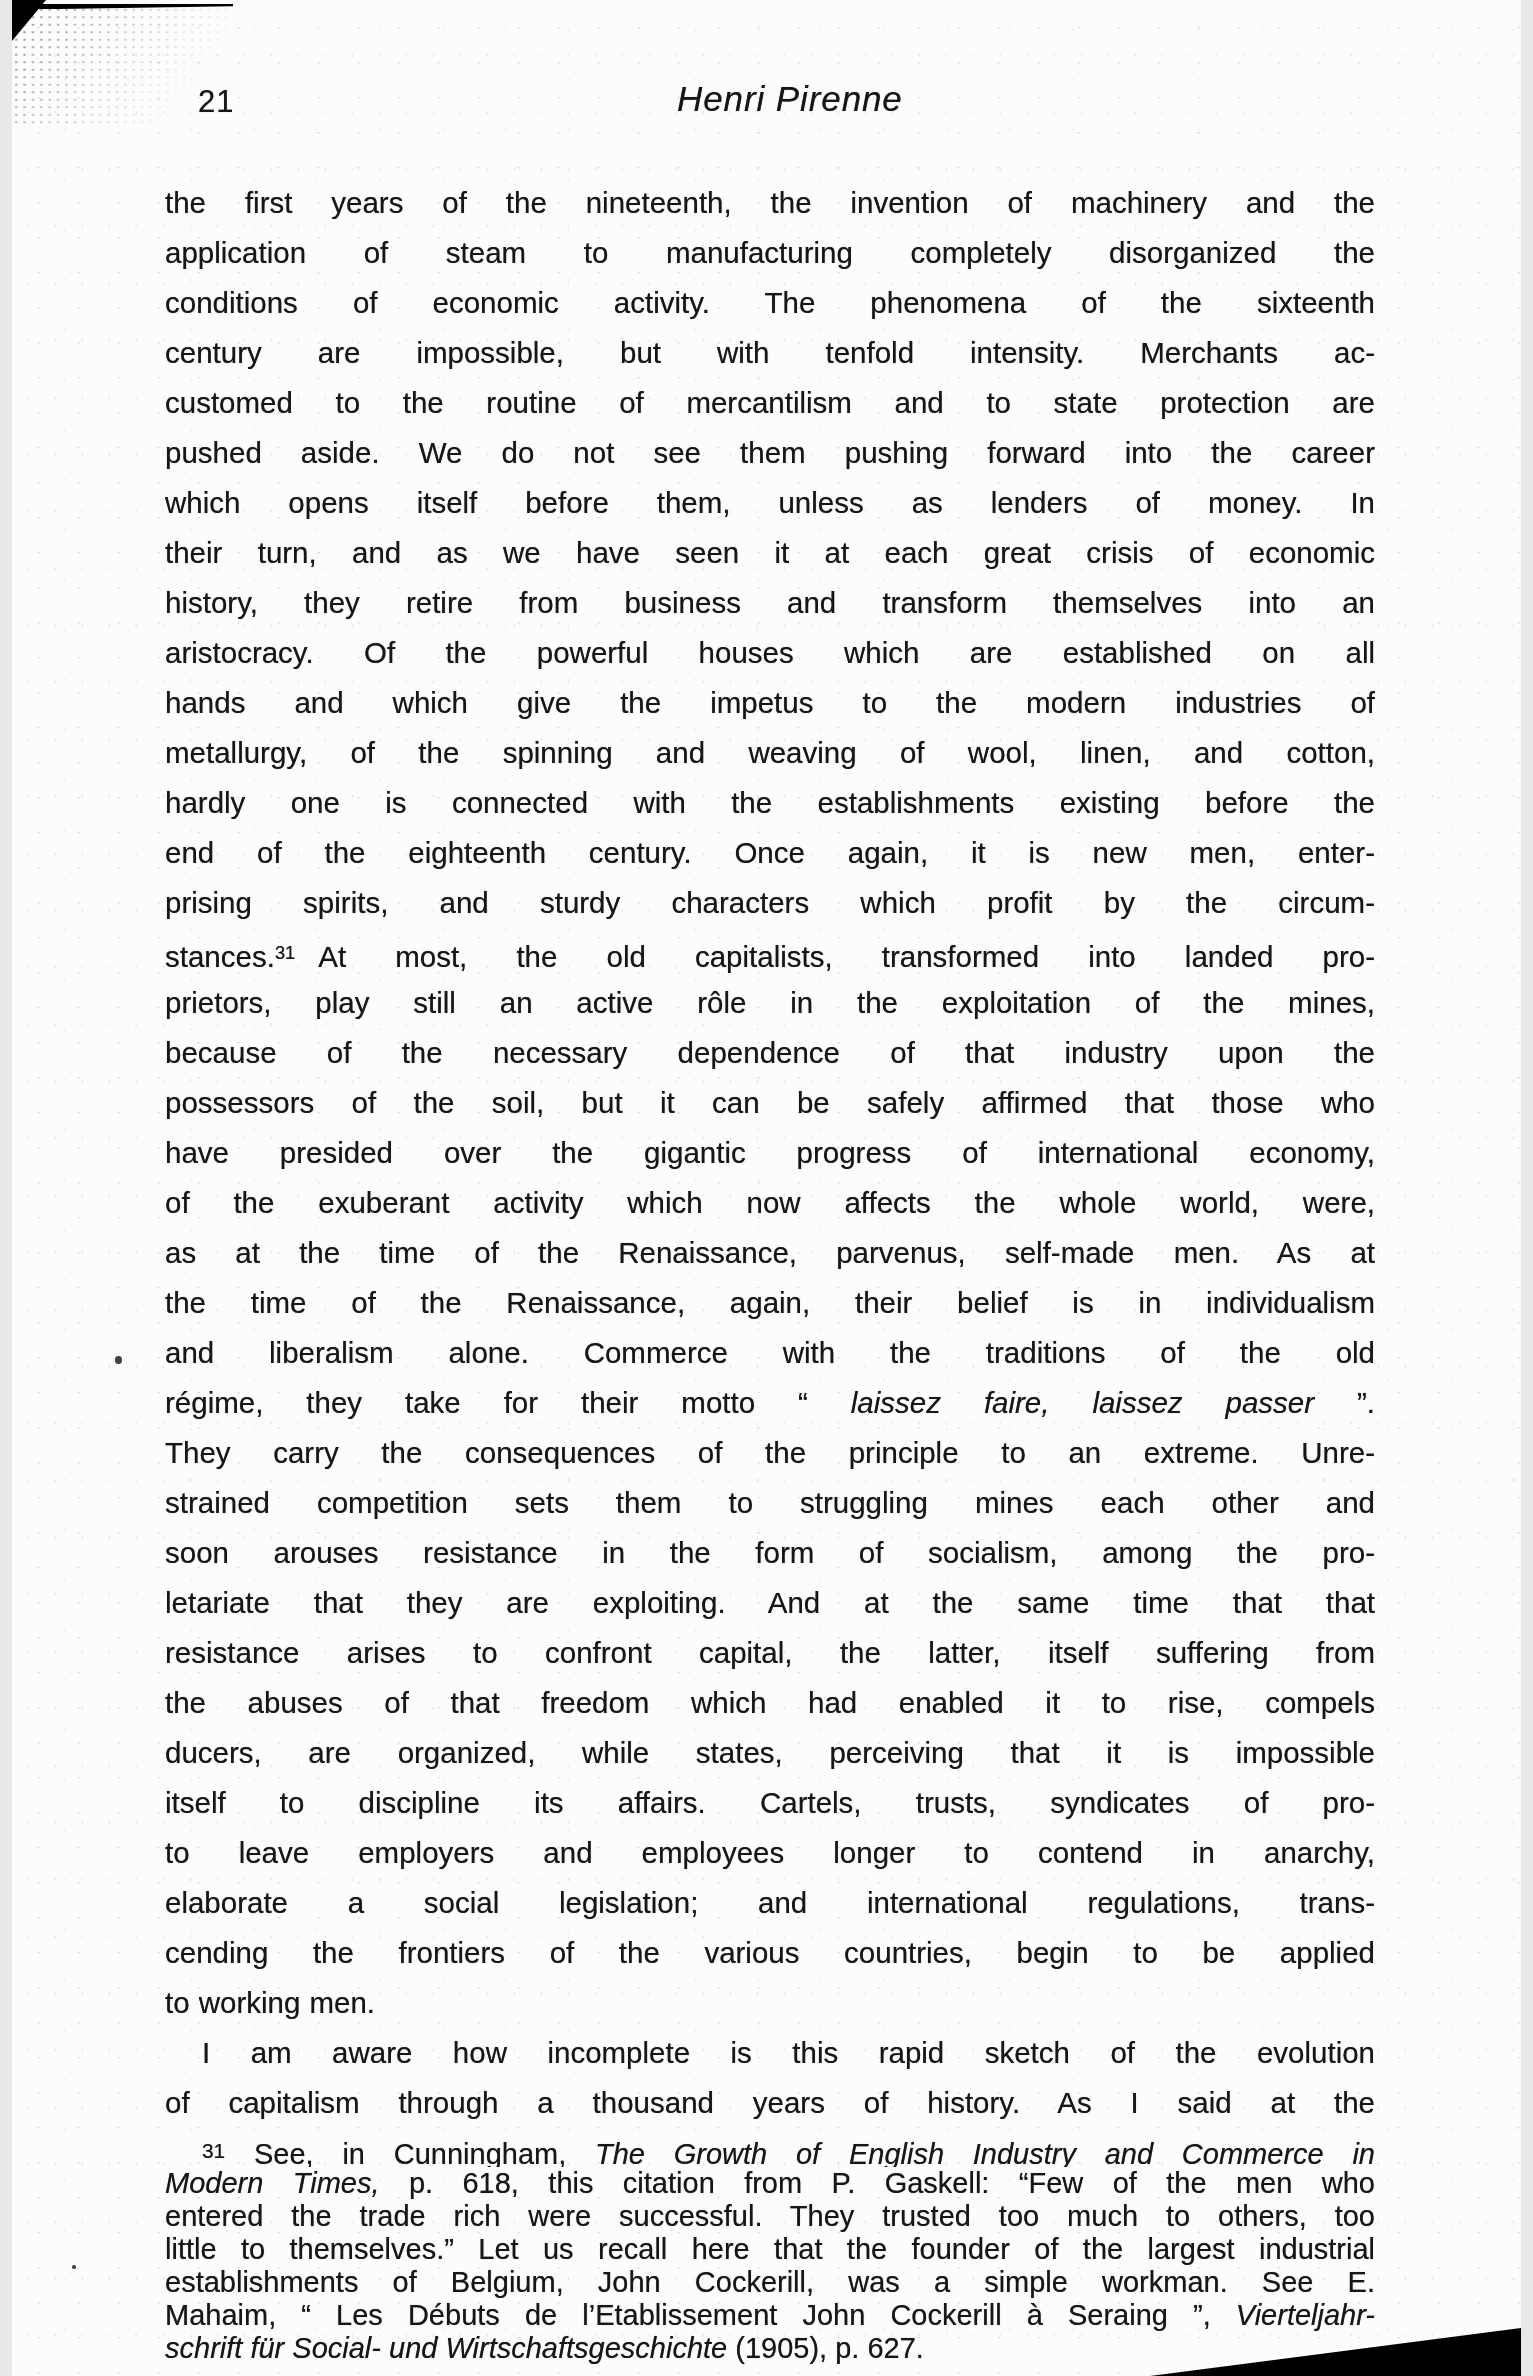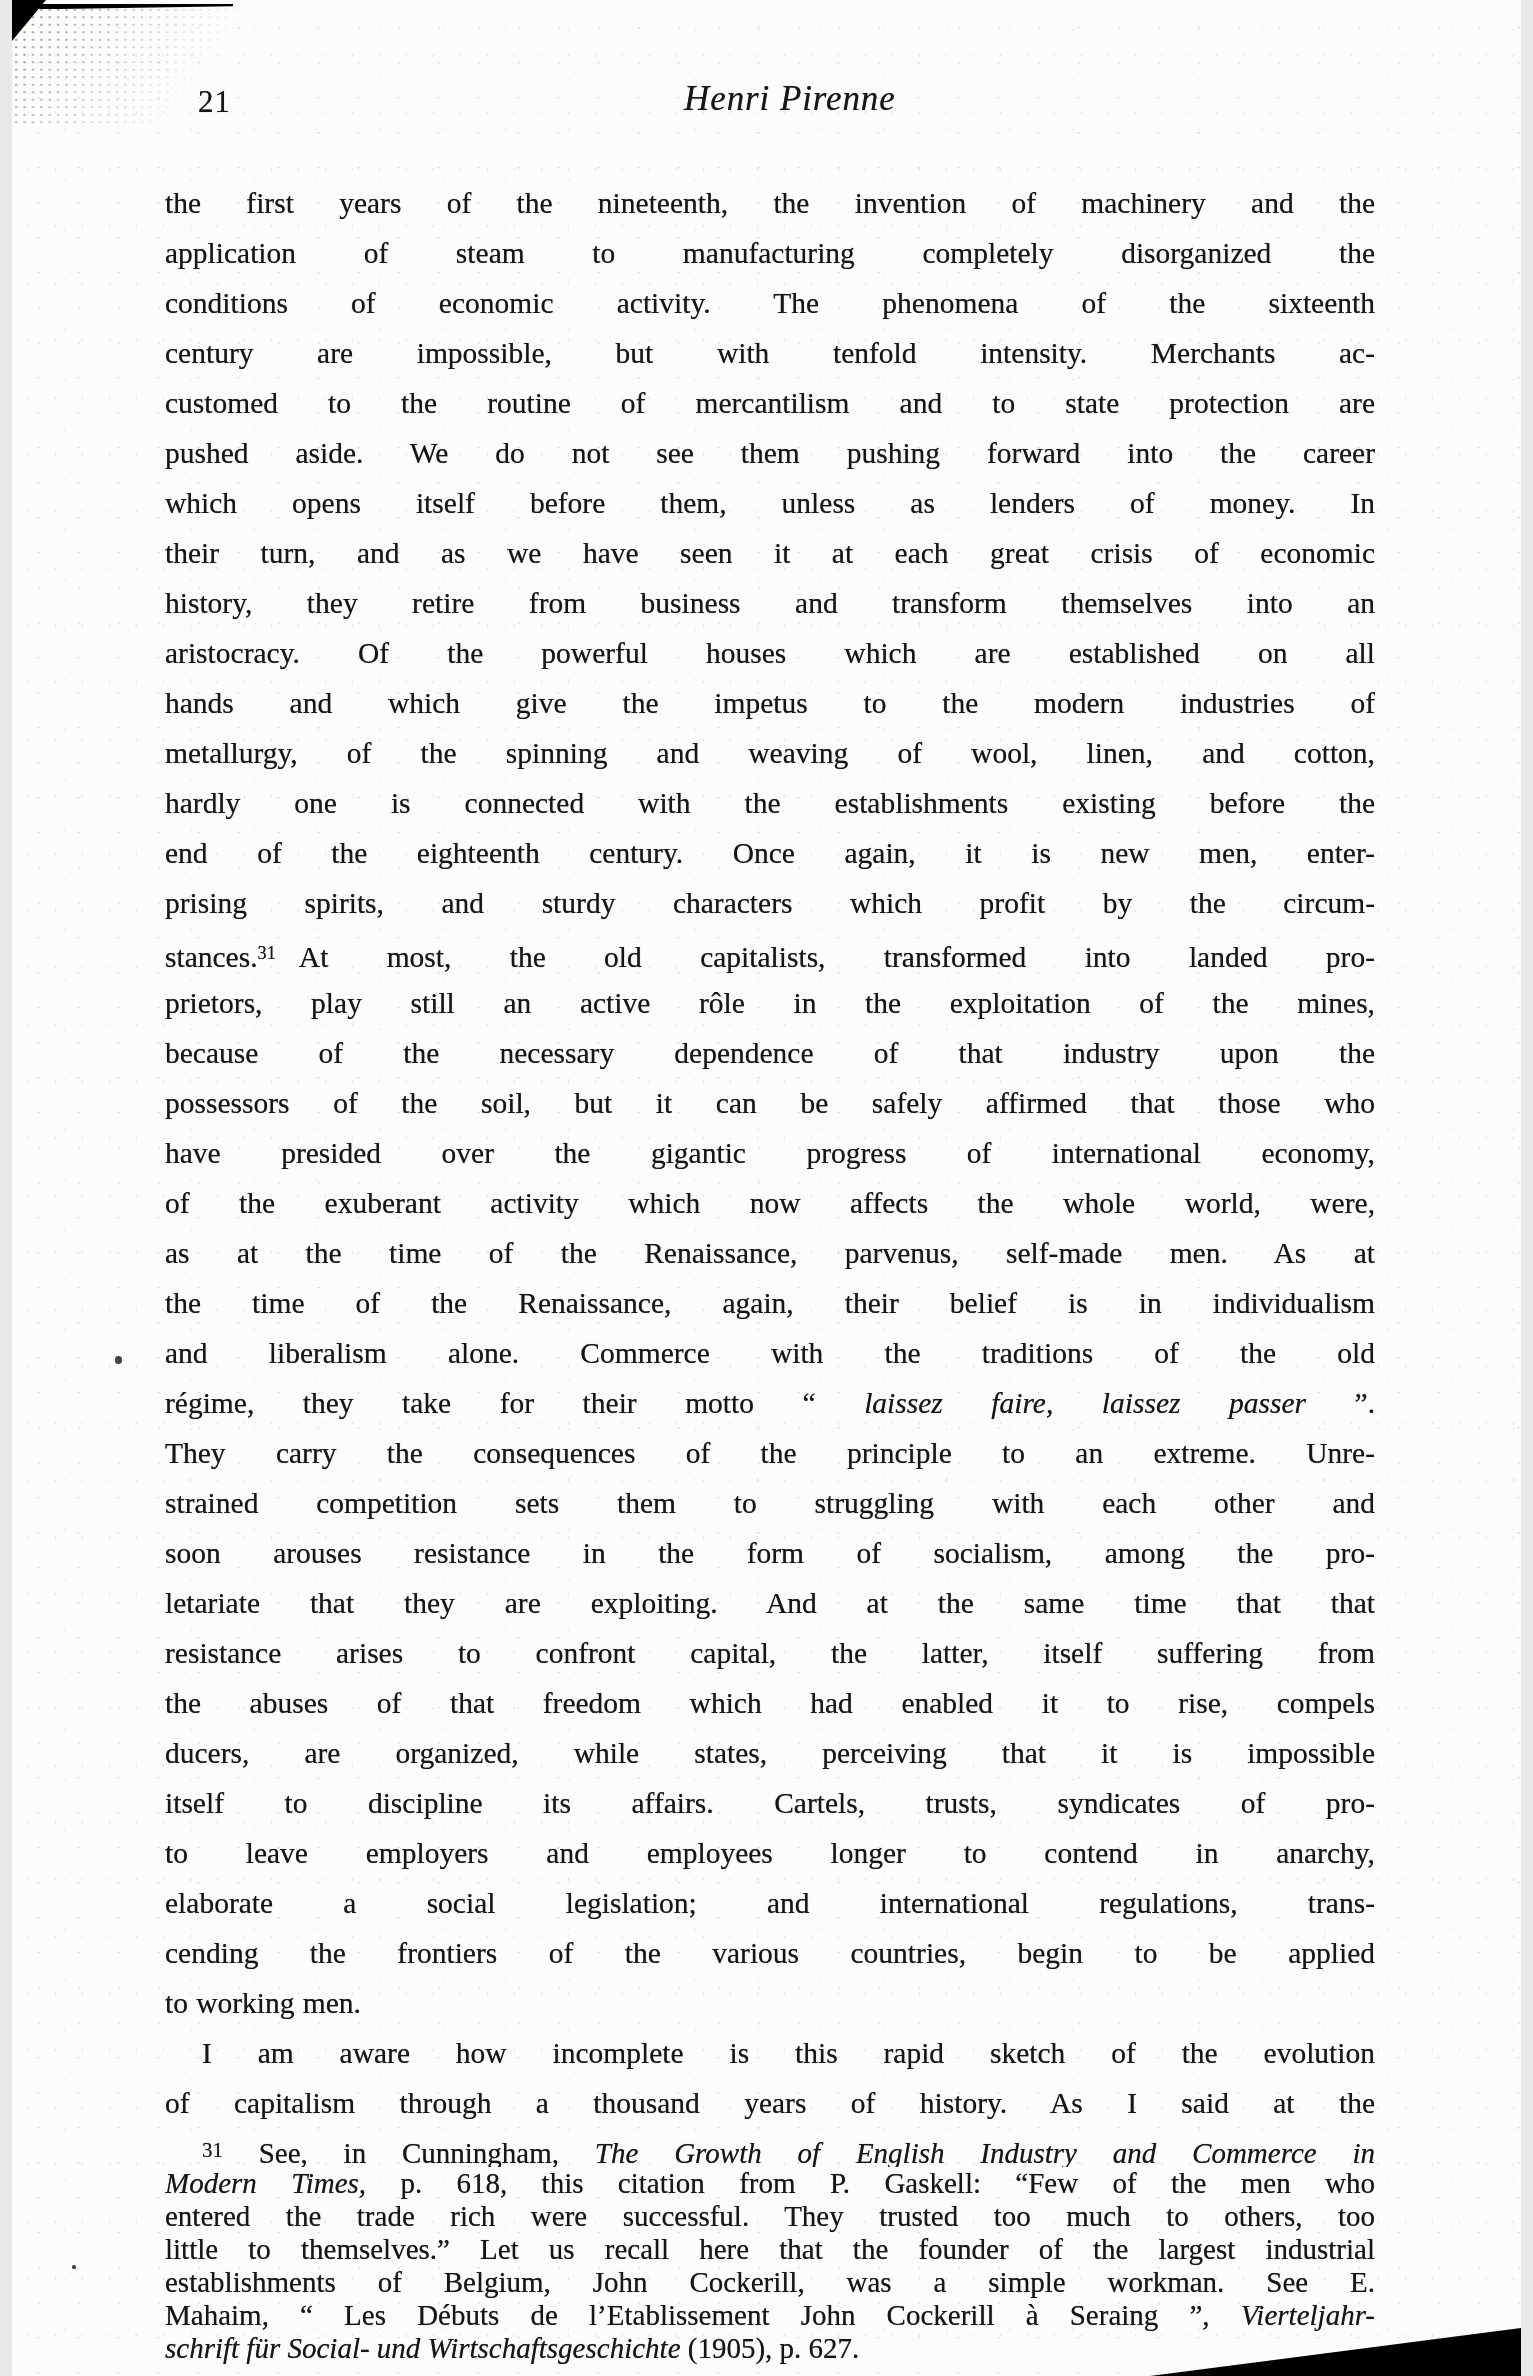--- a/index.html
+++ b/index.html
@@ -8,21 +8,21 @@
     width:1509px; height:2376px;
     margin:0 auto;
     background-color:#fcfcfb;
     background-image:
       radial-gradient(rgba(20,20,20,0.20) 0.7px, transparent 0.9px),
       radial-gradient(rgba(20,20,20,0.13) 0.6px, transparent 0.8px),
       radial-gradient(rgba(20,20,20,0.10) 0.6px, transparent 0.8px);
     background-size: 40px 35px, 63px 50px, 27px 57px;
     background-position: 6.6px 10.3px, 21.5px 4.7px, 2.8px 27px;
     overflow:hidden;
-    font-family:Liberation Serif, serif;
+    font-family:Liberation Sans, sans-serif;
     color:#161616;
   }
   .ink { text-shadow: 0 0 0.7px rgba(10,10,10,0.65); }
 
   
   .page-number {
     position:absolute; left:186px; top:84px;
     font-size:31px; letter-spacing:0.9px;
   }
   .running-head {
@@ -145,21 +145,21 @@
     <div class="line">possessors of the soil, but it can be safely affirmed that those who</div>
     <div class="line">have presided over the gigantic progress of international economy,</div>
     <div class="line">of the exuberant activity which now affects the whole world, were,</div>
     <div class="line">as at the time of the Renaissance, parvenus, self-made men.  As at</div>
     <div class="line">the time of the Renaissance, again, their belief is in individualism</div>
     <div class="line">and liberalism alone.  Commerce with the traditions of the old</div>
     <div class="line">
       <span>régime, they take for their motto “ </span><i>laissez faire, laissez passer</i><span> ”.</span>
     </div>
     <div class="line">They carry the consequences of the principle to an extreme.  Unre-</div>
-    <div class="line">strained competition sets them to struggling with each other and</div>
+    <div class="line">strained competition sets them to struggling mines each other and</div>
     <div class="line">soon arouses resistance in the form of socialism, among the pro-</div>
     <div class="line">letariate that they are exploiting.  And at the same time that that</div>
     <div class="line">resistance arises to confront capital, the latter, itself suffering from</div>
     <div class="line">the abuses of that freedom which had enabled it to rise, compels</div>
     <div class="line">ducers, are organized, while states, perceiving that it is impossible</div>
     <div class="line">itself to discipline its affairs.  Cartels, trusts, syndicates of pro-</div>
     <div class="line">to leave employers and employees longer to contend in anarchy,</div>
     <div class="line">elaborate a social legislation; and international regulations, trans-</div>
     <div class="line">cending the frontiers of the various countries, begin to be applied</div>
     <div class="line para-end">to working men.</div>

